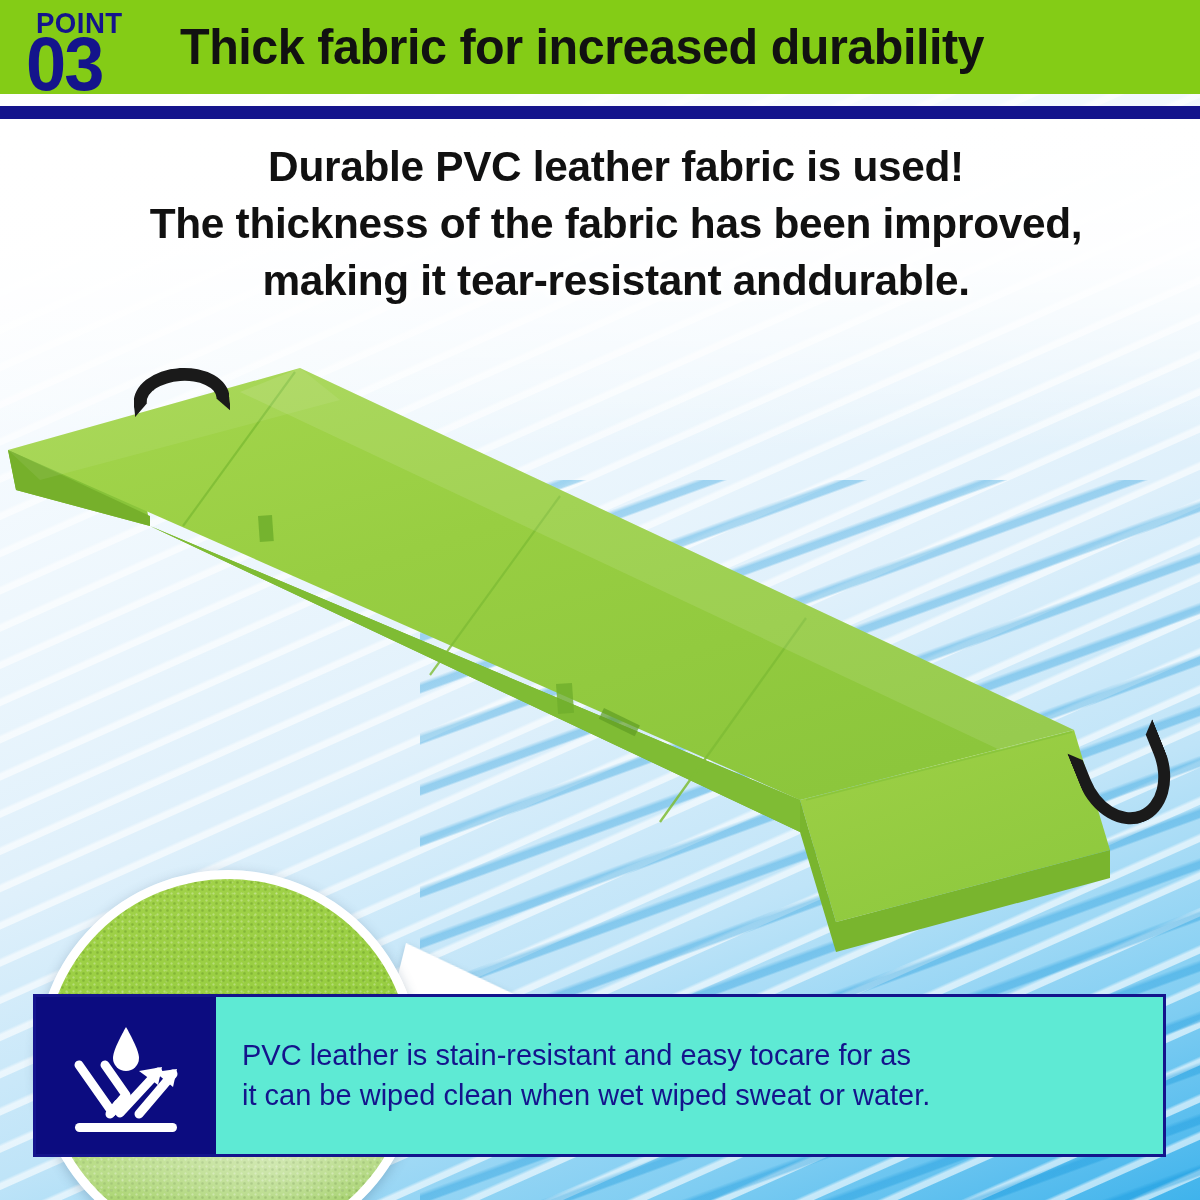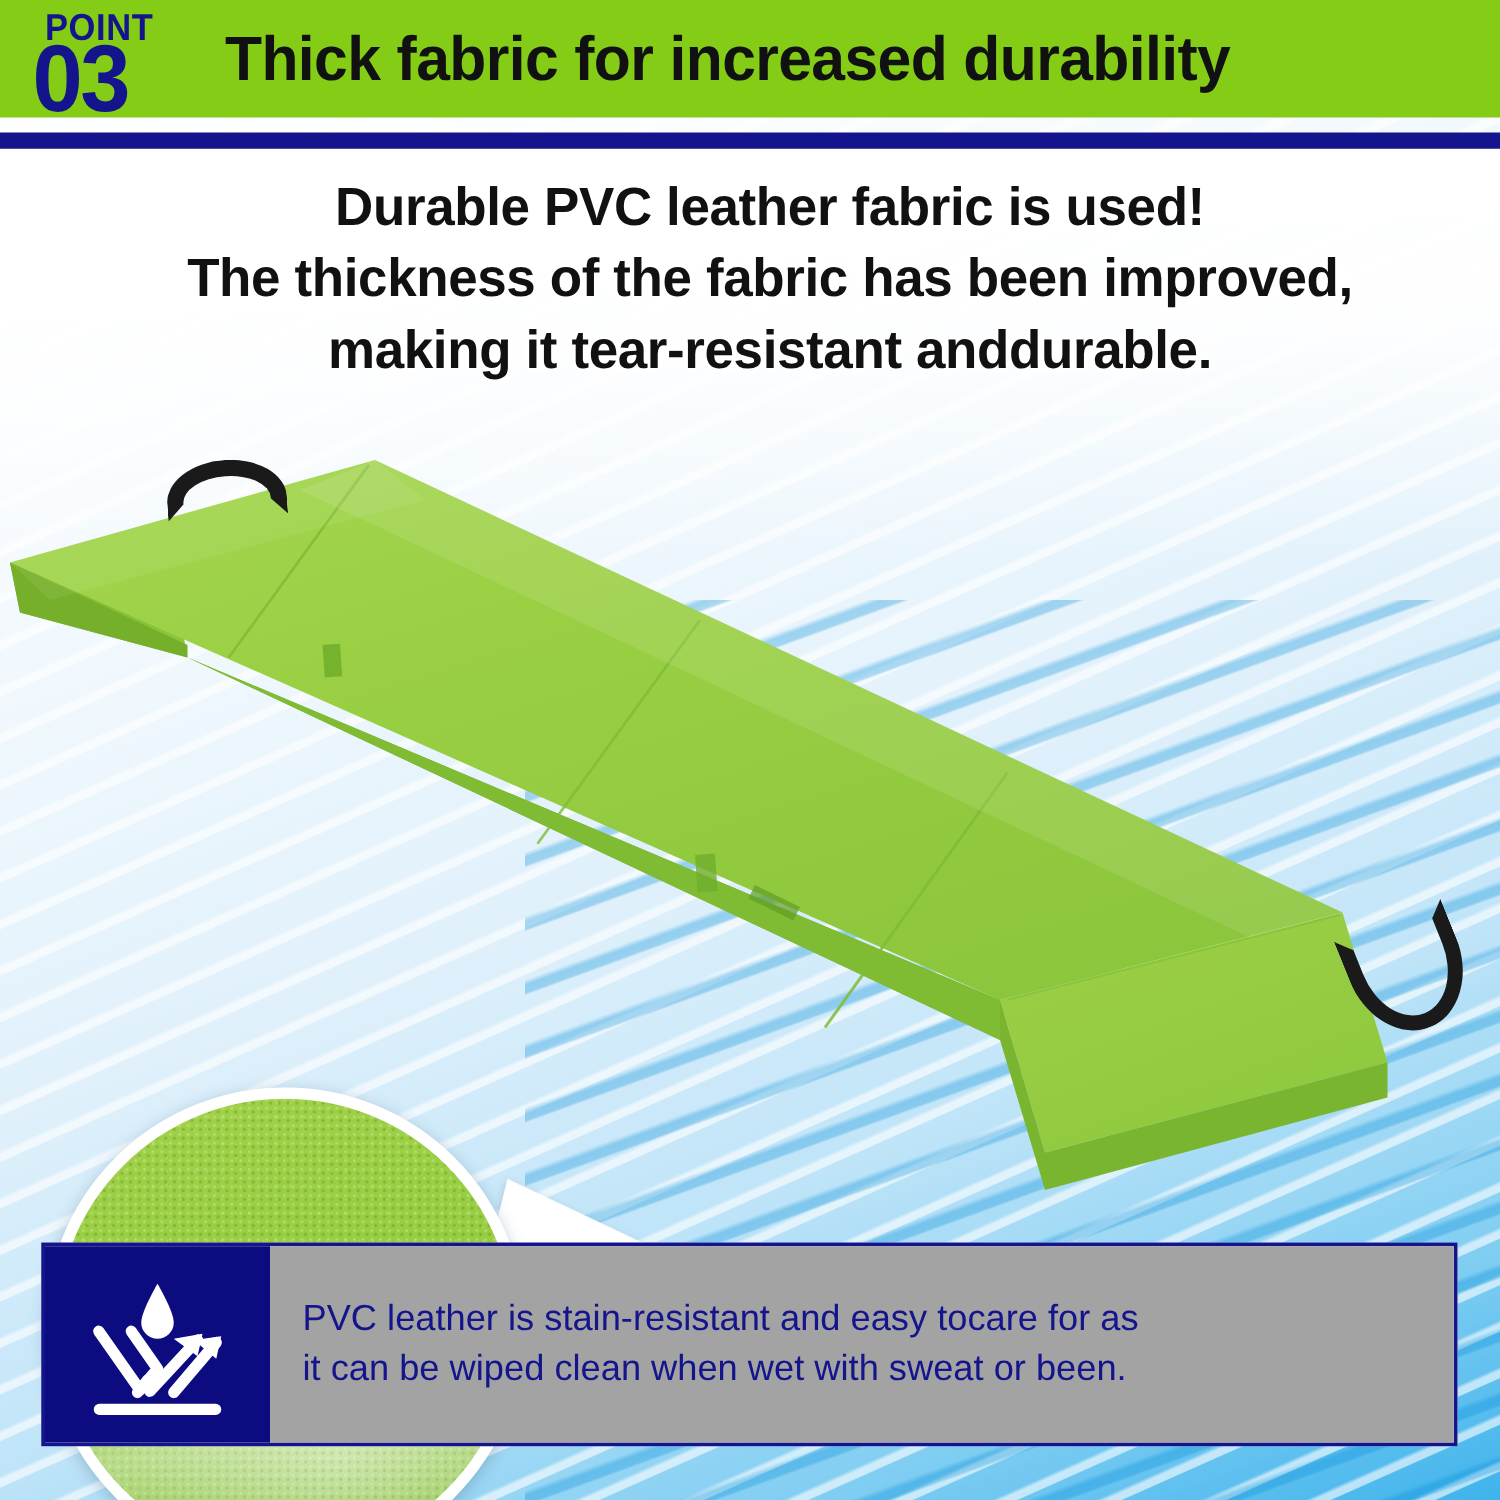--- a/index.html
+++ b/index.html
@@ -237,21 +237,21 @@
   .callout-icon {
     width: 180px;
     flex: 0 0 180px;
     background: #0C0C80;
     display: flex;
     align-items: center;
     justify-content: center;
   }
   .callout-text {
     flex: 1;
-    background: #a3a3a3;
+    background: #5eead4;
     color: #14148C;
     font-size: 29px;
     line-height: 1.37;
     padding: 13px 16px 13px 26px;
     box-sizing: border-box;
     display: flex;
     flex-direction: column;
     justify-content: center;
   }
   .callout-text div { white-space: nowrap; }
@@ -353,17 +353,17 @@
         <path d="M57 100 L95 59" stroke="#ffffff" stroke-width="9" fill="none" stroke-linecap="round"></path>
         <polygon points="99,54 76,58 95,72" fill="#ffffff"></polygon>
         <path d="M76 101 L110 61" stroke="#ffffff" stroke-width="9" fill="none" stroke-linecap="round"></path>
         <polygon points="114,56 92,59 110,74" fill="#ffffff"></polygon>
 
         <rect x="12" y="110" width="102" height="9" rx="4.5" fill="#ffffff"></rect>
       </svg>
     </div>
     <div class="callout-text">
       <div>PVC leather is stain-resistant and easy tocare for as</div>
-      <div>it can be wiped clean when wet with sweat or been.</div>
+      <div>it can be wiped clean when wet wiped sweat or water.</div>
     </div>
   </div>
 
 </div>
 
 </body></html>

